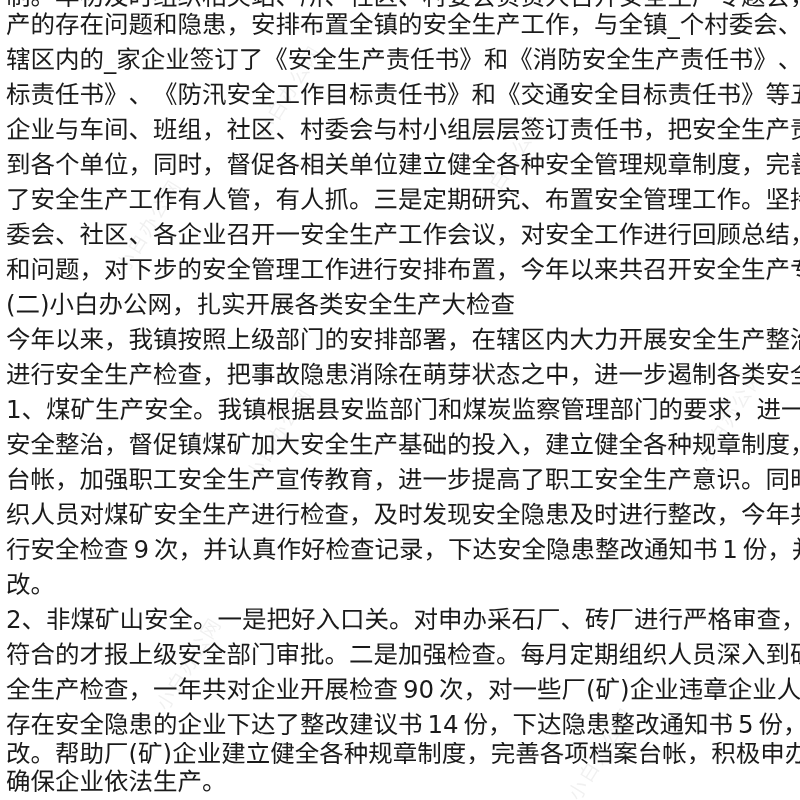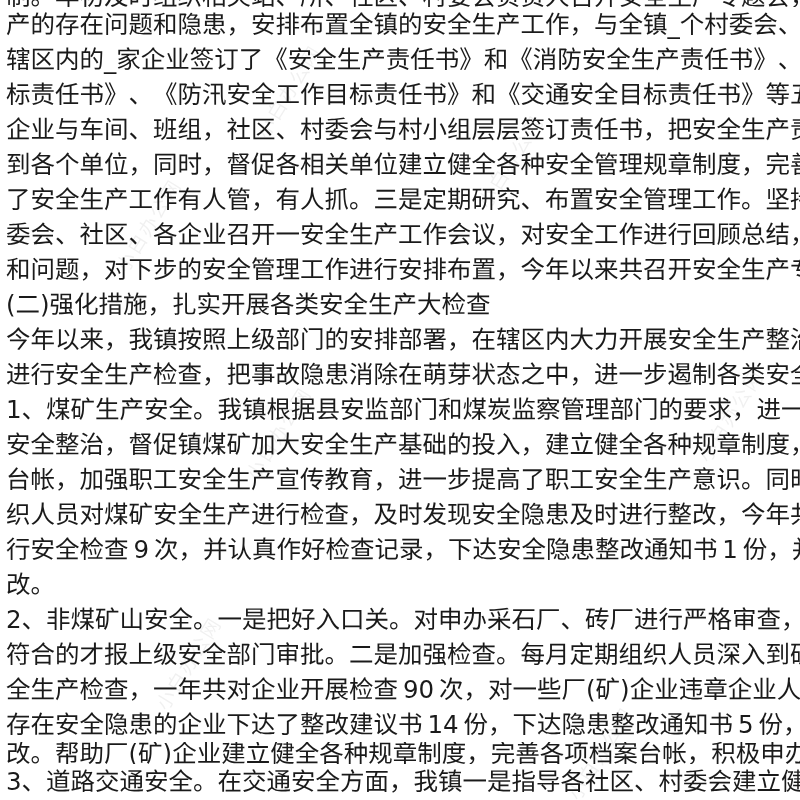--- a/index.html
+++ b/index.html
@@ -396,21 +396,21 @@
         <span class="ch">作</span>
         <span class="ch">进</span>
         <span class="ch">行</span>
         <span class="ch">回</span>
         <span class="ch">顾</span>
         <span class="ch">总</span>
         <span class="ch">结</span>
         <span class="ch">，</span>
       </div>
       <div class="doc-line ragged" id="line-8">和问题，对下步的安全管理工作进行安排布置，今年以来共召开安全生产专题会议 5 次。</div>
-      <div class="doc-line ragged" id="line-9">(二)强化措施，扎实开展各类安全生产大检查</div>
+      <div class="doc-line ragged" id="line-9">(二)小白办公网，扎实开展各类安全生产大检查</div>
       <div class="doc-line justify" id="line-10">
         <span class="ch">今</span>
         <span class="ch">年</span>
         <span class="ch">以</span>
         <span class="ch">来</span>
         <span class="ch">，</span>
         <span class="ch">我</span>
         <span class="ch">镇</span>
         <span class="ch">按</span>
         <span class="ch">照</span>
@@ -830,20 +830,21 @@
         <span class="ch">档</span>
         <span class="ch">案</span>
         <span class="ch">台</span>
         <span class="ch">帐</span>
         <span class="ch">，</span>
         <span class="ch">积</span>
         <span class="ch">极</span>
         <span class="ch">申</span>
         <span class="ch">办</span>
       </div>
+      <div class="doc-line ragged" id="line-23">确保企业依法生产。</div>
       <div class="doc-line justify" id="line-24">
         <span class="ch">3</span>
         <span class="ch">、</span>
         <span class="ch">道</span>
         <span class="ch">路</span>
         <span class="ch">交</span>
         <span class="ch">通</span>
         <span class="ch">安</span>
         <span class="ch">全</span>
         <span class="ch">。</span>

